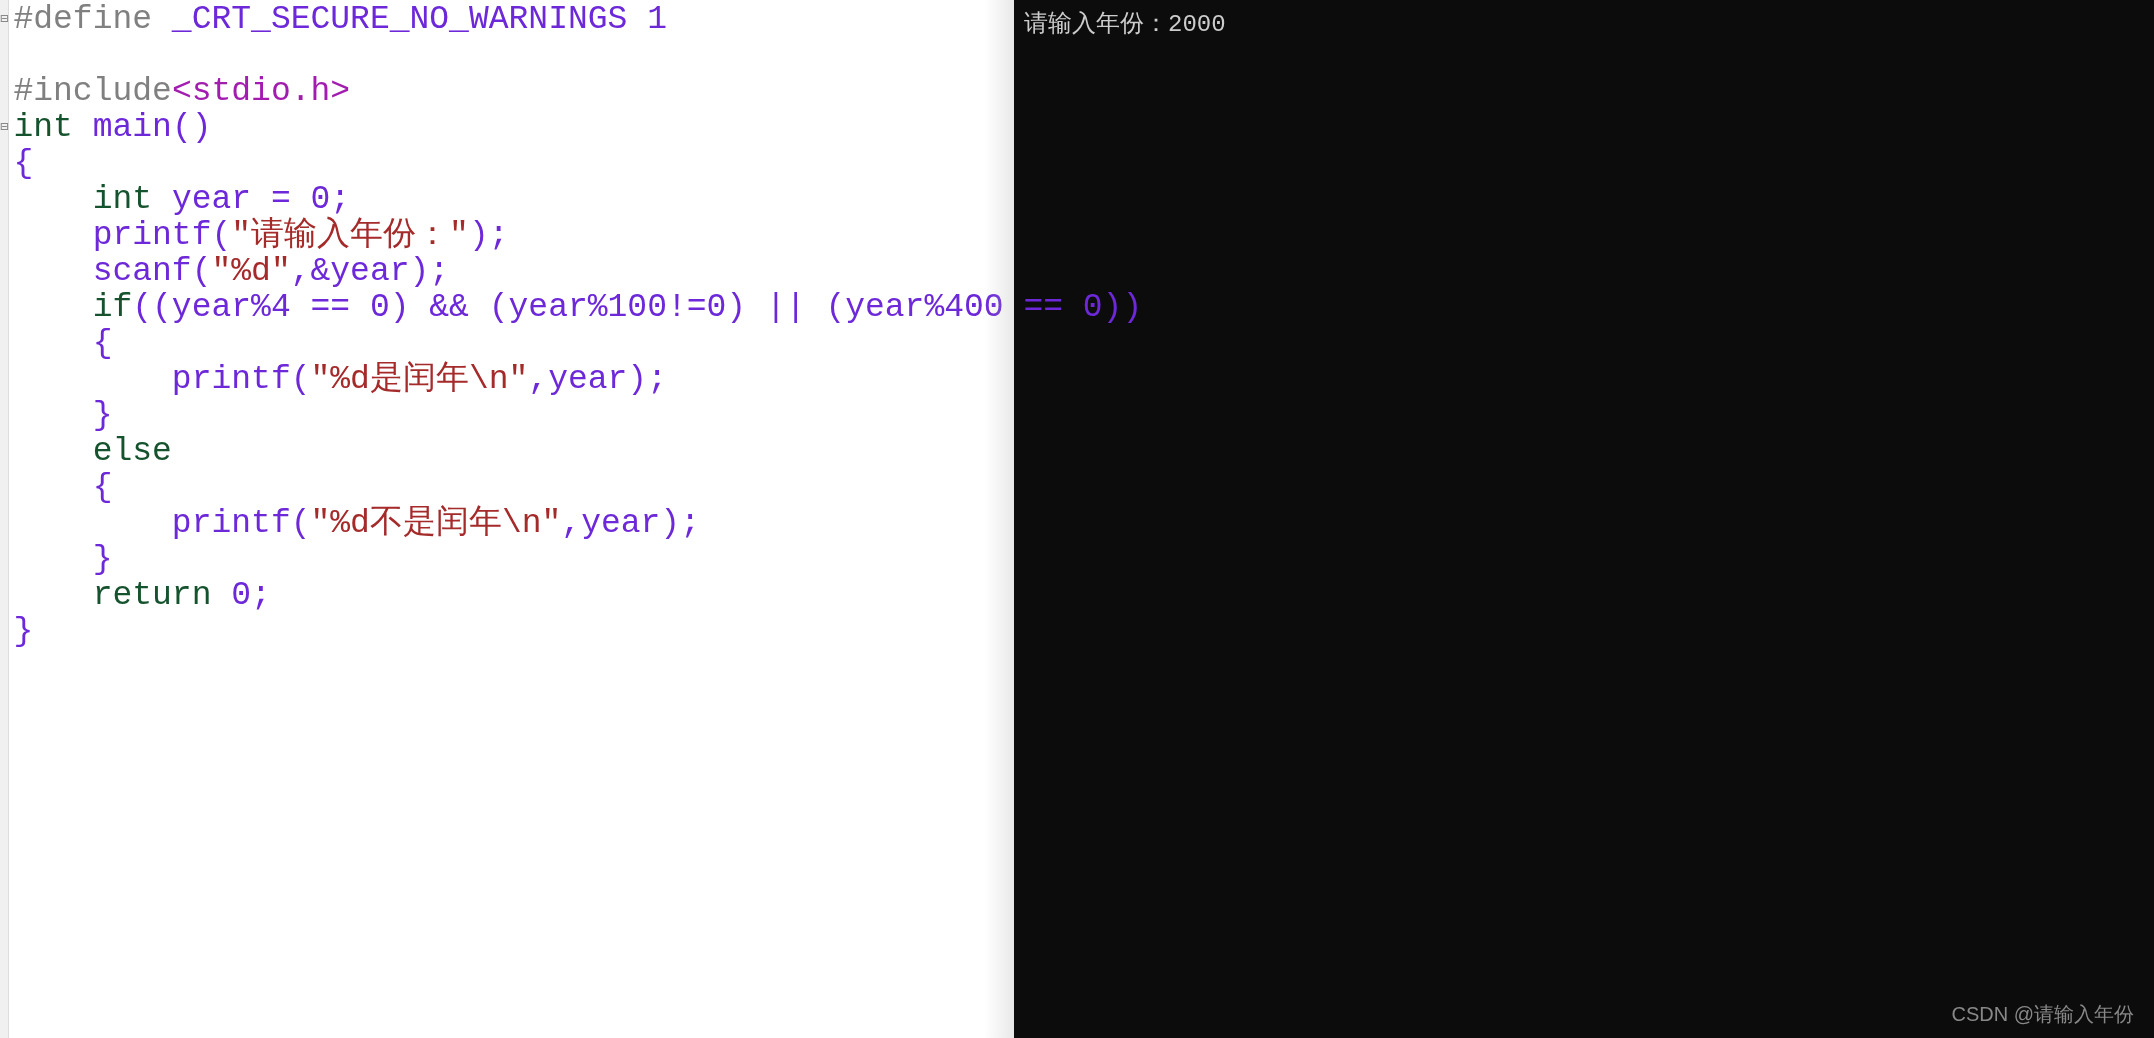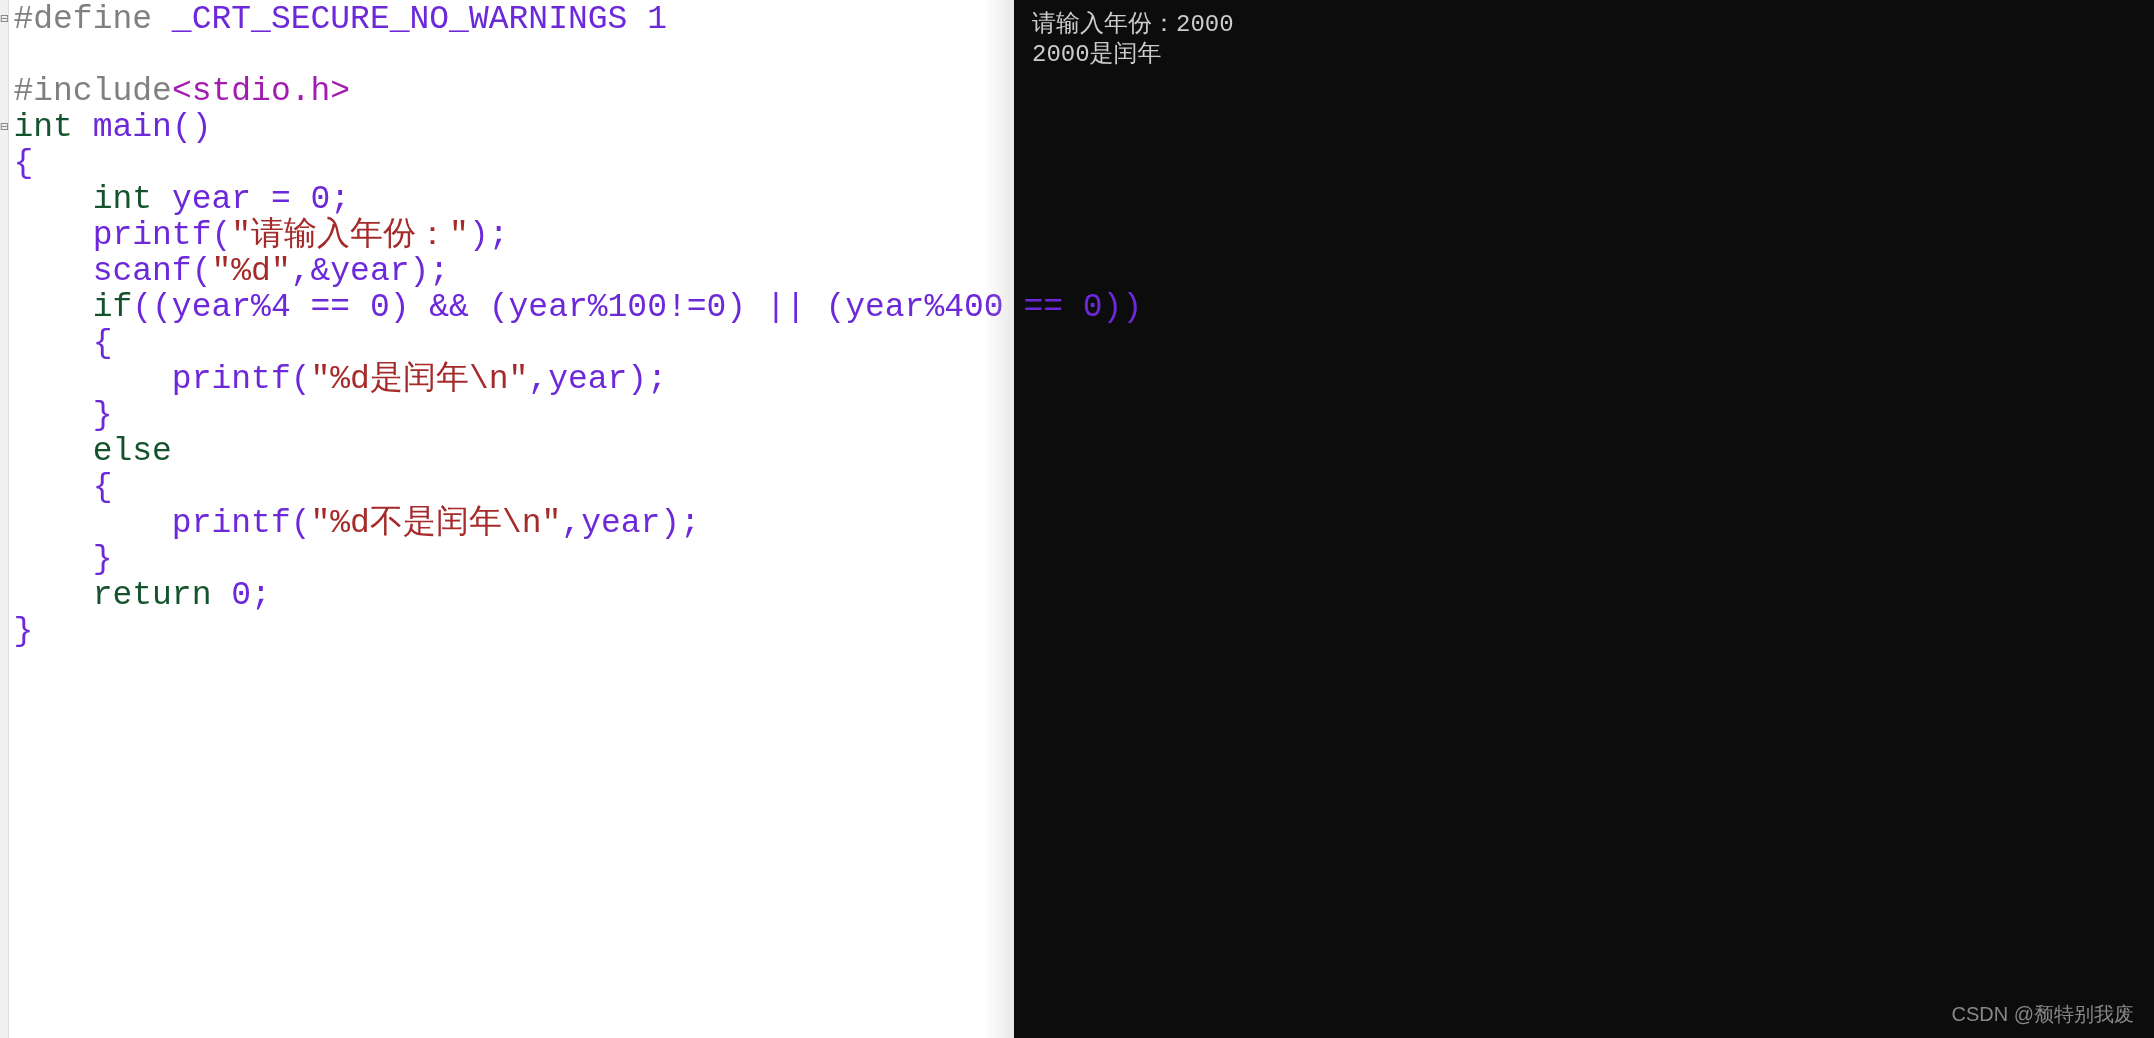--- a/index.html
+++ b/index.html
@@ -66,21 +66,21 @@
       color: #6d28d9;
     }
     .angle-bracket {
       color: #a21caf;
     }
     .console-panel {
       flex: 1;
       height: 100%;
       background: #0c0c0c;
       color: #cccccc;
-      padding: 10px 18px;
+      padding: 10px 10px;
       font-family: 'NSimSun', 'SimSun', 'Courier New', monospace;
       font-size: 24px;
       line-height: 30px;
     }
     .console-line {
       white-space: pre;
     }
     .watermark {
       position: fixed;
       bottom: 10px;
@@ -121,16 +121,15 @@
       <div class="fold-marker"></div>
       <div class="fold-marker"></div>
       <div class="fold-marker"></div>
     </div>
   <div class="code-area" id="code-area"><div class="line"><span class="keyword-purple">#define</span><span class="normal"> _CRT_SECURE_NO_WARNINGS 1</span></div><div class="line"><span class="normal"></span></div><div class="line"><span class="keyword-purple">#include</span><span class="angle-bracket">&lt;stdio.h&gt;</span></div><div class="line"><span class="keyword-blue">int</span><span class="normal"> main()</span></div><div class="line"><span class="normal">{</span></div><div class="line"><span class="normal">    </span><span class="keyword-blue">int</span><span class="normal"> year = 0;</span></div><div class="line"><span class="normal">    printf(</span><span class="string">"请输入年份："</span><span class="normal">);</span></div><div class="line"><span class="normal">    scanf(</span><span class="string">"%d"</span><span class="normal">,&amp;year);</span></div><div class="line"><span class="normal">    </span><span class="keyword-blue">if</span><span class="normal">((year%4 == 0) &amp;&amp; (year%100!=0) || (year%400 == 0))</span></div><div class="line"><span class="normal">    {</span></div><div class="line"><span class="normal">        printf(</span><span class="string">"%d是闰年\n"</span><span class="normal">,year);</span></div><div class="line"><span class="normal">    }</span></div><div class="line"><span class="normal">    </span><span class="keyword-blue">else</span></div><div class="line"><span class="normal">    {</span></div><div class="line"><span class="normal">        printf(</span><span class="string">"%d不是闰年\n"</span><span class="normal">,year);</span></div><div class="line"><span class="normal">    }</span></div><div class="line"><span class="normal">    </span><span class="keyword-blue">return</span><span class="normal"> 0;</span></div><div class="line"><span class="normal">}</span></div></div>
   <div class="gradient-edge"></div>
 </div>
 
 <div class="console-panel" id="console">
     <div class="console-line">请输入年份：2000</div>
-    <div class="console-line">2000是闰年</div>
   </div>
 
-<div class="watermark">CSDN @颓特别我废</div>
+<div class="watermark">CSDN @请输入年份</div>
 
 </body></html>

